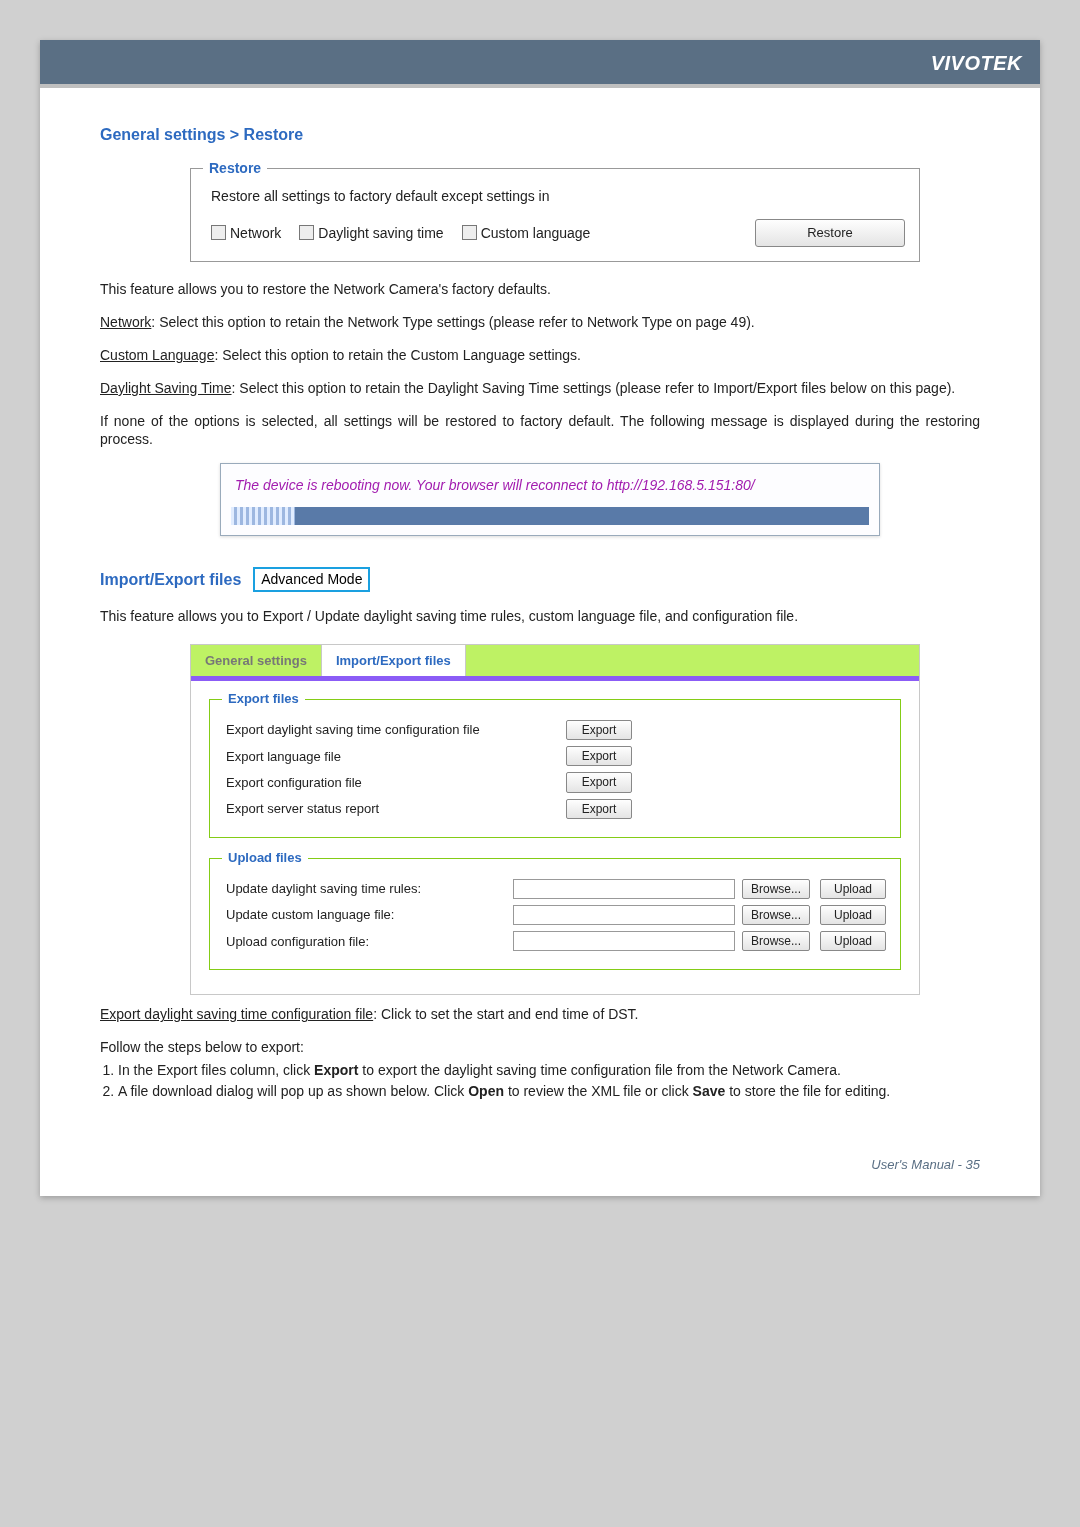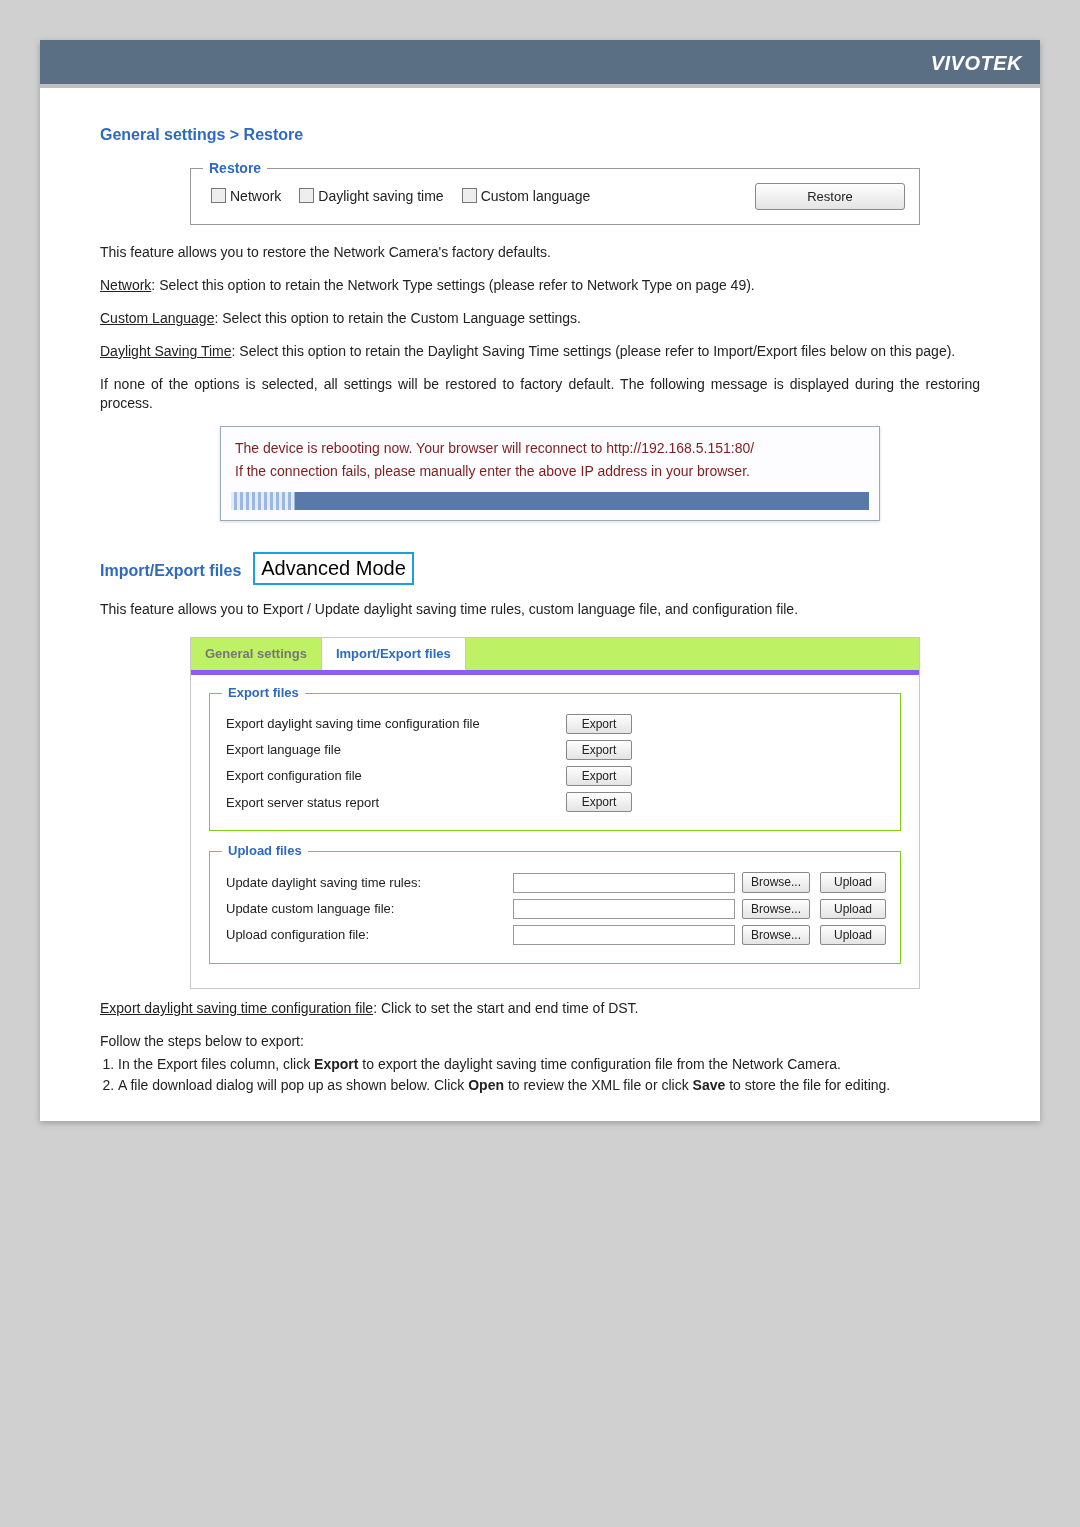--- a/index.html
+++ b/index.html
@@ -79,39 +79,39 @@
   }
   .btn-sm { min-width: 48px; padding: 1px 8px; font-size: 12px; border-radius: 2px;}
   .para { margin: 8px 0 14px 0; text-align: justify; }
   .u { text-decoration: underline; }
   .bluebox {
     margin: 12px 100px 10px 120px;
     border: 1px solid #9ab;
     background: #fdfdff;
     box-shadow: 0 1px 3px rgba(0,0,0,0.15);
   }
-  .bluebox .msg { padding: 10px 29px 6px 14px; color: #7f1d1d; line-height: 1.6; }
+  .bluebox .msg { padding: 10px 29px 6px 14px; color: #a21caf; line-height: 1.6; font-style: italic; }
   .progress-outer {
     height: 18px; margin: 4px 10px 10px 10px;
     background: #597aa8;
   }
   .progress-inner {
     height: 100%; width: 10%;
     background: repeating-linear-gradient(90deg,#e0ecff 0 3px,#9db7e0 3px 6px);
   }
   .subhead {
     color: #2d6ac0; font-weight: bold; font-size: 16px;
     display: inline-block; margin-right: 8px;
   }
   .adv-badge {
     display: inline-block;
     border: 2px solid #1aa0e0;
     color: #000;
     padding: 1px 6px;
-    font-size: 20px;
+    font-size: 14px;
     position: relative; top: -1px;
   }
   .tabs-wrap {
     margin: 18px 60px 4px 90px;
     border: 1px solid #c8c8c8;
   }
   .tabs-bar {
     display: flex;
     border-bottom: 5px solid #8b5cf6;
     background: #bef264;
@@ -163,20 +163,21 @@
     <div class="brand">VIVOTEK</div>
   </div>
   <div class="thin-bar"></div>
 
   <div class="content">
 
     <div class="crumb">General settings &gt; Restore</div>
 
     <div class="fieldset">
       <div class="legend">Restore</div>
+      <div class="restore-line1">Restore all settings to factory default except settings in</div>
       <div class="restore-opts">
         <span><span class="cb"></span><span>Network</span></span>
         <span><span class="cb"></span><span>Daylight saving time</span></span>
         <span><span class="cb"></span><span>Custom language</span></span>
         <span style="flex:1"></span>
         <span class="btn">Restore</span>
       </div>
     </div>
 
     <div class="para">This feature allows you to restore the Network Camera's factory defaults.</div>
@@ -191,21 +192,20 @@
 
     <div class="para">
       <span class="u">Daylight Saving Time</span><span>: Select this option to retain the Daylight Saving Time settings (please refer to Import/Export files below on this page).</span>
     </div>
 
     <div class="para">If none of the options is selected, all settings will be restored to factory default.  The following message is displayed during the restoring process.</div>
 
     <div class="bluebox">
       <div class="msg">
         <div>The device is rebooting now. Your browser will reconnect to http://192.168.5.151:80/</div>
-        <div>If the connection fails, please manually enter the above IP address in your browser.</div>
       </div>
       <div class="progress-outer">
         <div class="progress-inner"></div>
       </div>
     </div>
 
     <div style="height:22px"></div>
 
     <div>
       <span class="subhead">Import/Export files</span>
@@ -282,13 +282,16 @@
       <li>
         <span>In the Export files column, click </span><b>Export</b><span> to export the daylight saving time configuration file from the Network Camera.</span>
       </li>
       <li>
         <span>A file download dialog will pop up as shown below. Click </span><b>Open</b><span> to review the XML file or click </span><b>Save</b><span> to store the file for editing.</span>
       </li>
     </ol>
 
   </div>
 
+  <div class="footer">
+    <span>User's Manual - </span><span>35</span>
+  </div>
 </div>
 
 </body></html>

